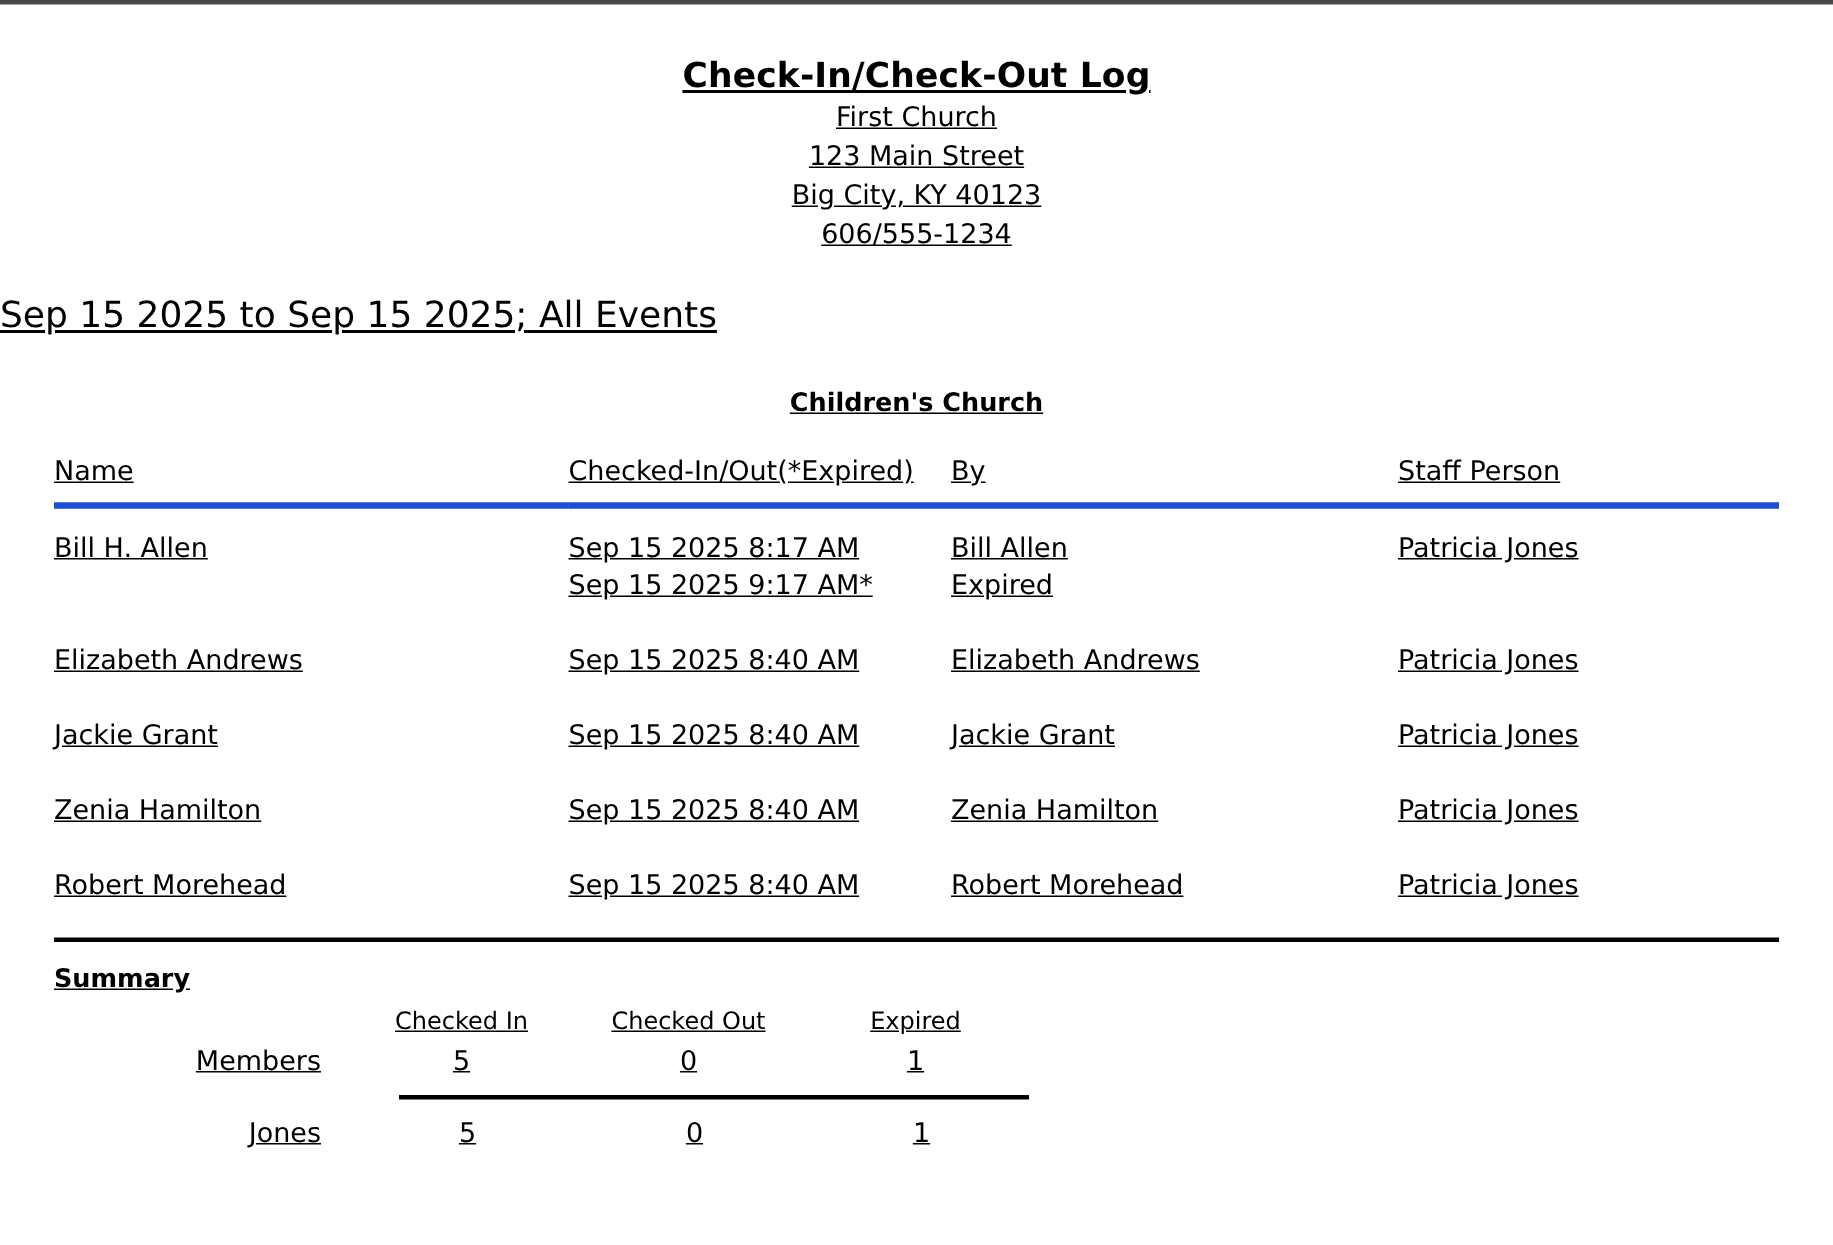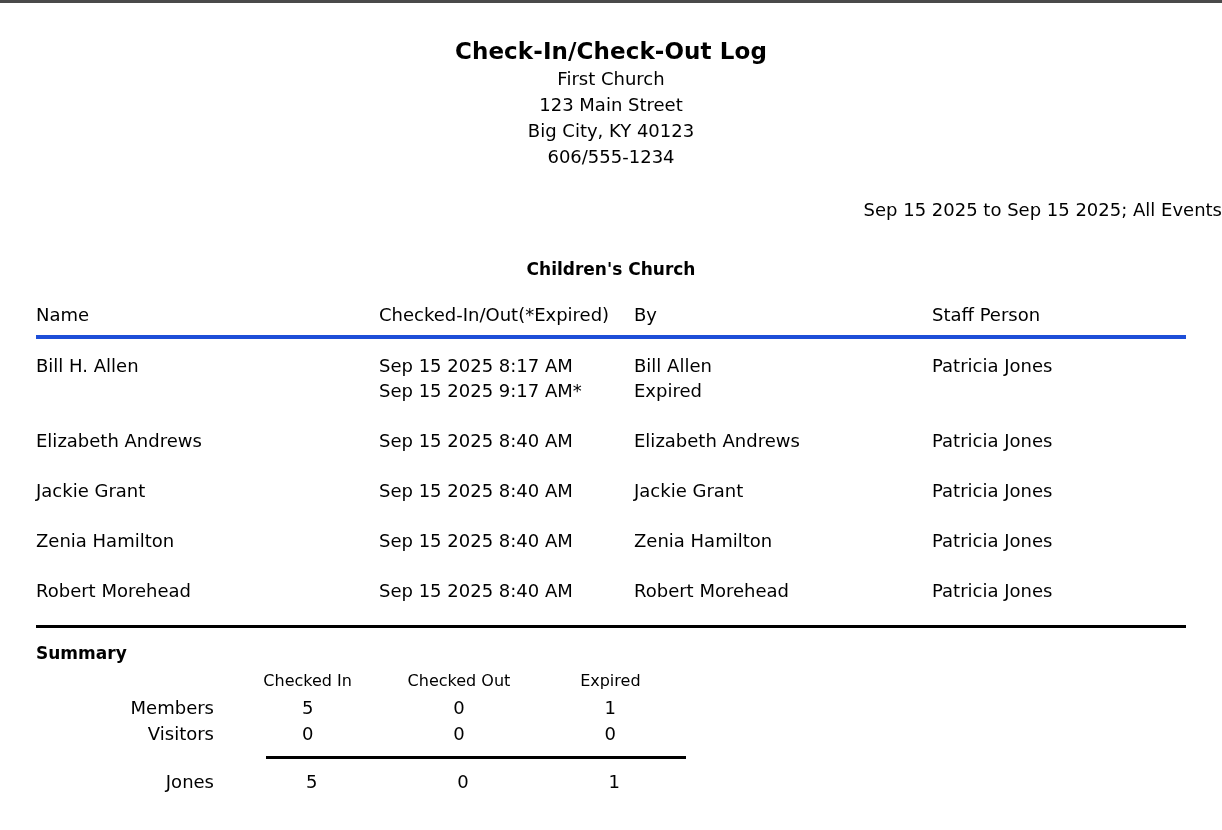--- a/index.html
+++ b/index.html
@@ -23,42 +23,43 @@
     width: 1222px;
     height: 3px;
     background: #4a4a4a;
   }
 
   .report {
     position: absolute;
     top: 0;
     left: 0;
     width: 1222px;
+    text-decoration: underline;
   }
 
   
   .doc-header {
     text-align: center;
     padding-top: 36px;
   }
   .doc-title {
     font-size: 23px;
     font-weight: bold;
     line-height: 30px;
     letter-spacing: 0.1px;
   }
   .org-line {
     font-size: 18px;
     line-height: 26px;
     font-weight: normal;
   }
 
   .range-line {
-    text-align: right;
-    font-size: 18px;
+    text-align: left;
+    font-size: 24px;
     line-height: 24px;
     margin-top: 28px;
   }
 
   .event-title {
     text-align: center;
     font-size: 17px;
     font-weight: bold;
     margin-top: 36px;
     line-height: 22px;
@@ -296,26 +297,20 @@
           <th>Expired</th>
         </tr>
       </thead>
       <tbody>
         <tr>
           <td class="s-label">Members</td>
           <td>5</td>
           <td>0</td>
           <td>1</td>
         </tr>
-        <tr>
-          <td class="s-label">Visitors</td>
-          <td>0</td>
-          <td>0</td>
-          <td>0</td>
-        </tr>
         <tr class="rule-row">
           <td></td>
           <td colspan="3">
             <div class="sum-rule"></div>
           </td>
         </tr>
         <tr class="total-row">
           <td class="s-label">Jones</td>
           <td class="s-num">5</td>
           <td class="s-num">0</td>

